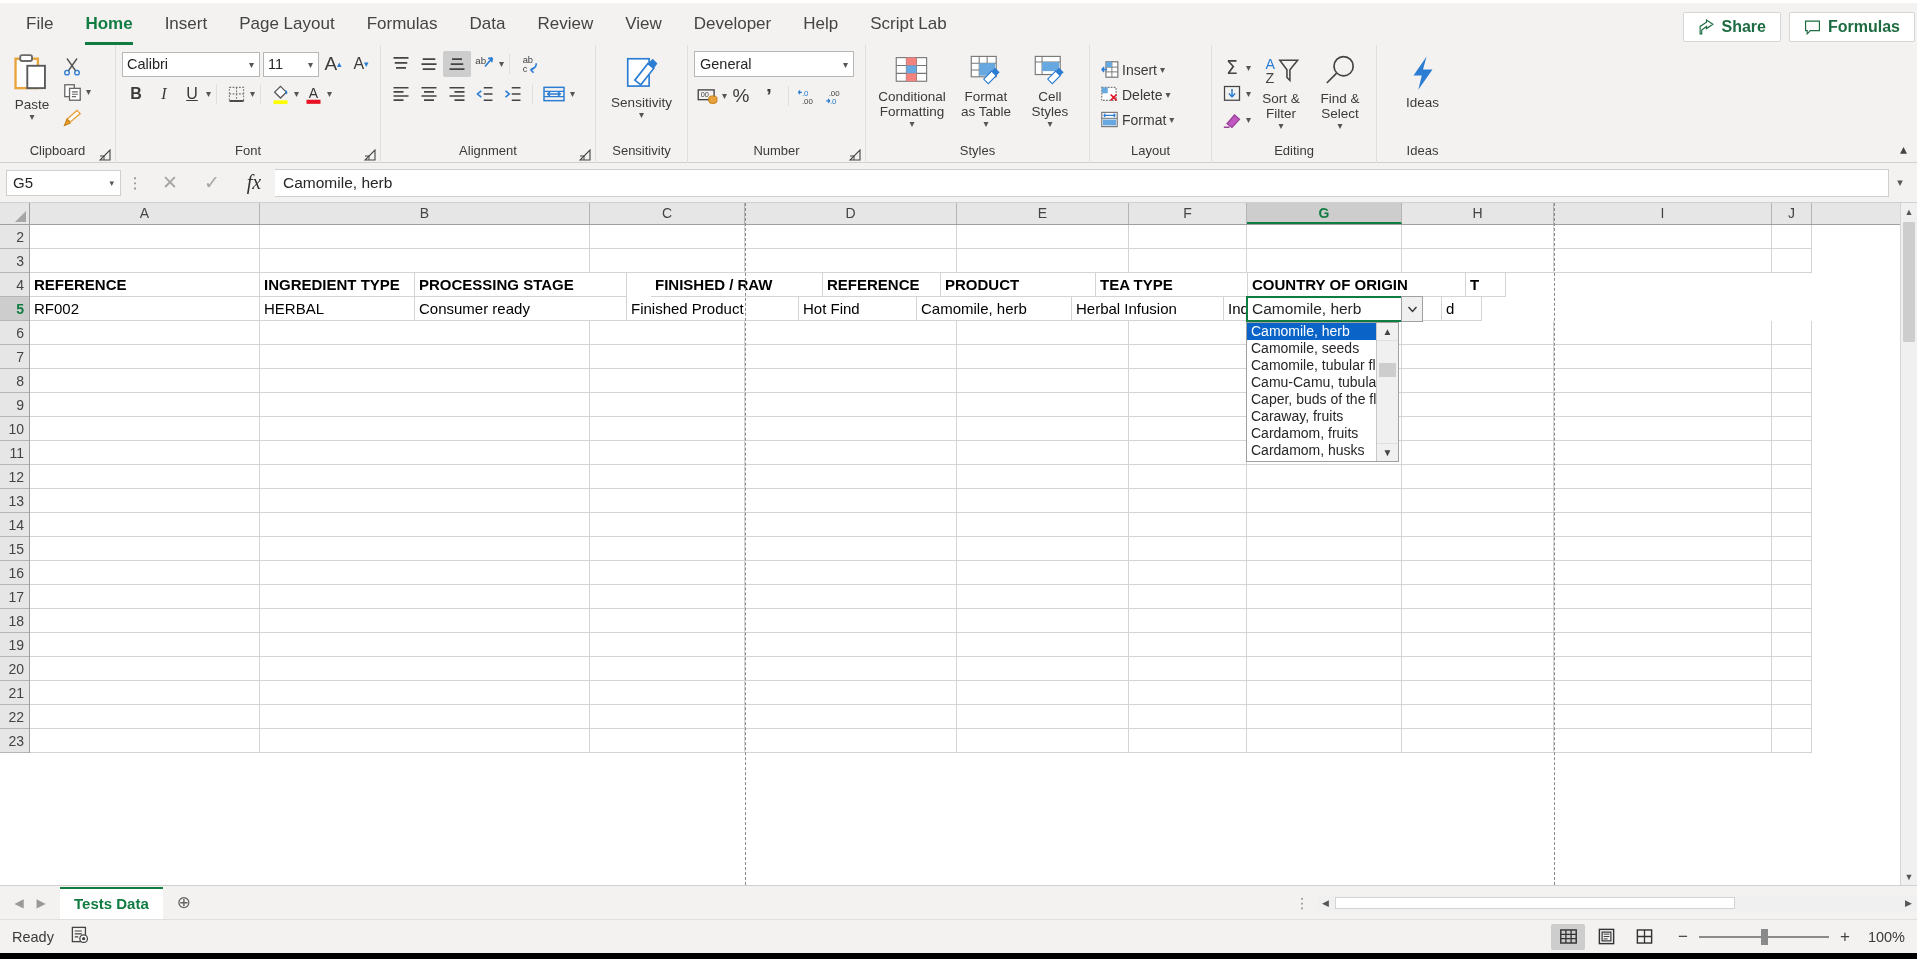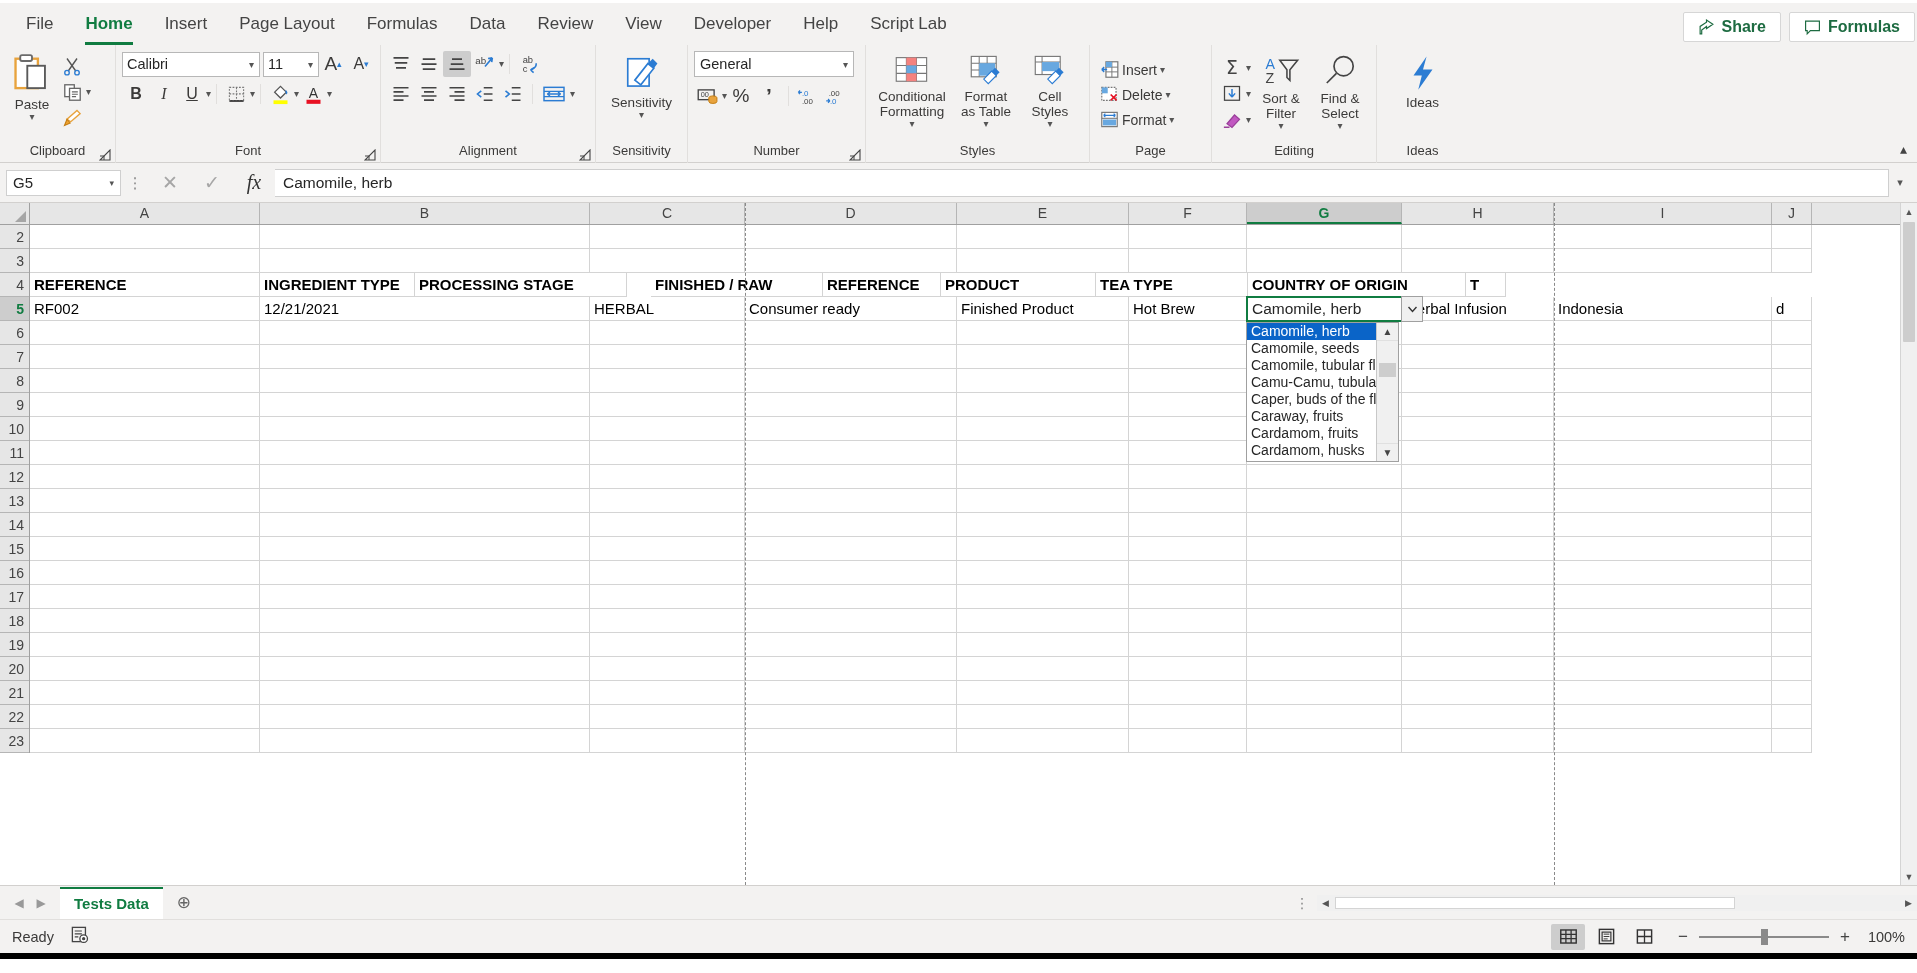--- a/index.html
+++ b/index.html
@@ -505,21 +505,21 @@
           <rect x="1.5" y="2" width="13" height="12" fill="#fff" stroke="#777" stroke-width="1"></rect>
           <path d="M1.5 7 H14.5" stroke="#777" stroke-width="0.9"></path>
           <rect x="2.5" y="8" width="11" height="5" fill="#68a8e0"></rect>
           <path d="M3 4.5 H13 M3 4.5 L4.5 3 M3 4.5 L4.5 6 M13 4.5 L11.5 3 M13 4.5 L11.5 6" stroke="#2b7cd3" stroke-width="1" fill="none"></path>
         </svg>
         <span class="lbl">Format</span>
         <span class="cv">▾</span>
       </div>
     </div>
       </div>
-    <div class="rgroup-label">Page</div>
+    <div class="rgroup-label">Layout</div>
   </div>
 
   <div class="rgroup" style="width:165px">
     <div class="rgroup-body">
       <div class="col" style="padding-top:4px">
         <div class="row">
           <div class="fbtn" style="font-size:20px">
             <svg width="20" height="20" viewBox="0 0 16 16">
                 <text x="8" y="13" font-size="15" text-anchor="middle" fill="#444" font-family="DejaVu Sans">Σ</text>
               </svg>
@@ -672,25 +672,24 @@
           <div class="gc hdr" style="width: 212px;">PROCESSING STAGE</div>
           <div class="gc hdr" style="width: 172px; margin-left: 24px;">FINISHED / RAW</div>
           <div class="gc hdr" style="width: 118px;">REFERENCE</div>
           <div class="gc hdr" style="width: 155px;">PRODUCT</div>
           <div class="gc hdr" style="width: 152px;">TEA TYPE</div>
           <div class="gc hdr" style="width: 218px;">COUNTRY OF ORIGIN</div>
           <div class="gc hdr" style="width: 40px;">T</div>
         </div>
         <div class="grow">
           <div class="gc" style="width: 230px;">RF002</div>
-          <div class="gc" style="width: 330px;">12/21/2021</div>
           <div class="gc" style="width: 155px;">HERBAL</div>
           <div class="gc" style="width: 212px;">Consumer ready</div>
           <div class="gc" style="width: 172px;">Finished Product</div>
-          <div class="gc" style="width: 118px;">Hot Brew</div>
+          <div class="gc" style="width: 118px;">Hot Find</div>
           <div class="gc" style="width: 155px;">Camomile, herb</div>
           <div class="gc" style="width: 152px;">Herbal Infusion</div>
           <div class="gc" style="width: 218px;">Indonesia</div>
           <div class="gc" style="width: 40px;">d</div>
         </div>
         <div class="grow">
           <div class="gc" style="width: 230px;"></div>
           <div class="gc" style="width: 330px;"></div>
           <div class="gc" style="width: 155px;"></div>
           <div class="gc" style="width: 212px;"></div>

